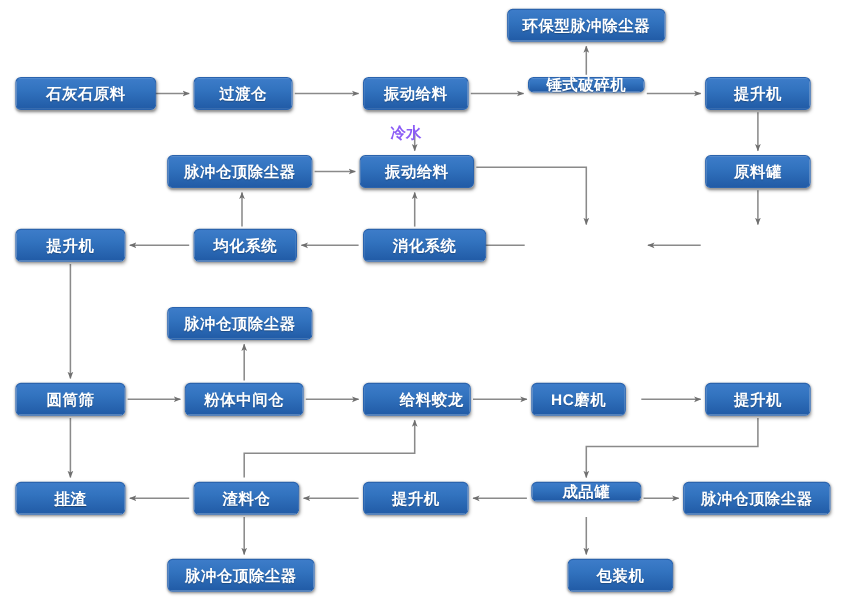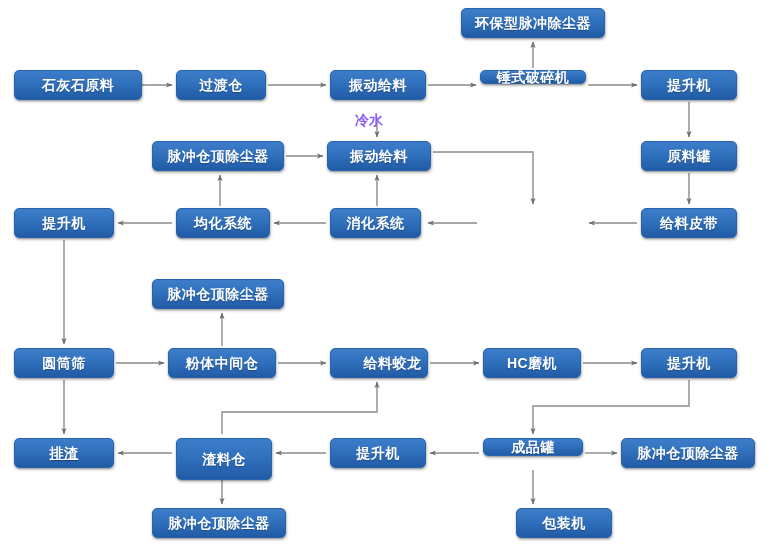--- a/index.html
+++ b/index.html
@@ -149,48 +149,45 @@
   </div>
   <div class="node" style="left:327px;top:141px;width:104px;height:30px;">
     <span>振动给料</span>
   </div>
   <div class="node" style="left:14px;top:208px;width:100px;height:30px;">
     <span>提升机</span>
   </div>
   <div class="node" style="left:176px;top:208px;width:94px;height:30px;">
     <span>均化系统</span>
   </div>
-  <div class="node" style="left:330px;top:208px;width:91px;height:30px;">
+  <div class="node" style="left:330px;top:208px;width:112px;height:30px;">
     <span>消化系统</span>
-  </div>
-  <div class="node" style="left:641px;top:208px;width:96px;height:30px;">
-    <span>给料皮带</span>
   </div>
   <div class="node" style="left:152px;top:279px;width:132px;height:30px;">
     <span>脉冲仓顶除尘器</span>
   </div>
   <div class="node" style="left:14px;top:348px;width:100px;height:30px;">
     <span>圆筒筛</span>
   </div>
   <div class="node" style="left:168px;top:348px;width:108px;height:30px;">
     <span>粉体中间仓</span>
   </div>
   <div class="node" style="left:330px;top:348px;width:98px;height:30px;padding-left:27px;">
     <span>给料蛟龙</span>
   </div>
-  <div class="node" style="left:483px;top:348px;width:98px;height:30px;">
+  <div class="node" style="left:483px;top:348px;width:86px;height:30px;">
     <span>HC磨机</span>
   </div>
   <div class="node" style="left:641px;top:348px;width:96px;height:30px;">
     <span>提升机</span>
   </div>
   <div class="node" style="left:14px;top:438px;width:100px;height:30px;text-decoration:underline;">
     <span>排渣</span>
   </div>
-  <div class="node" style="left:176px;top:438px;width:96px;height:42px;">
+  <div class="node" style="left:176px;top:438px;width:96px;height:30px;">
     <span>渣料仓</span>
   </div>
   <div class="node" style="left:330px;top:438px;width:96px;height:30px;">
     <span>提升机</span>
   </div>
   <div class="node" style="left:483px;top:438px;width:100px;height:18px;">
     <span>成品罐</span>
   </div>
   <div class="node" style="left:621px;top:438px;width:134px;height:30px;">
     <span>脉冲仓顶除尘器</span>

